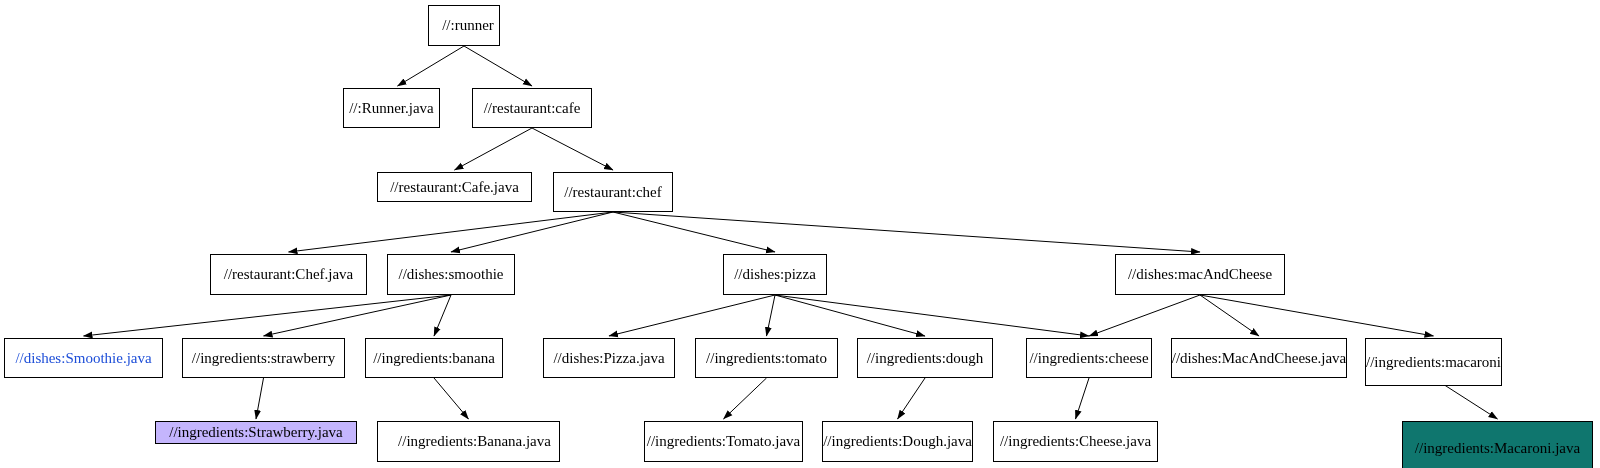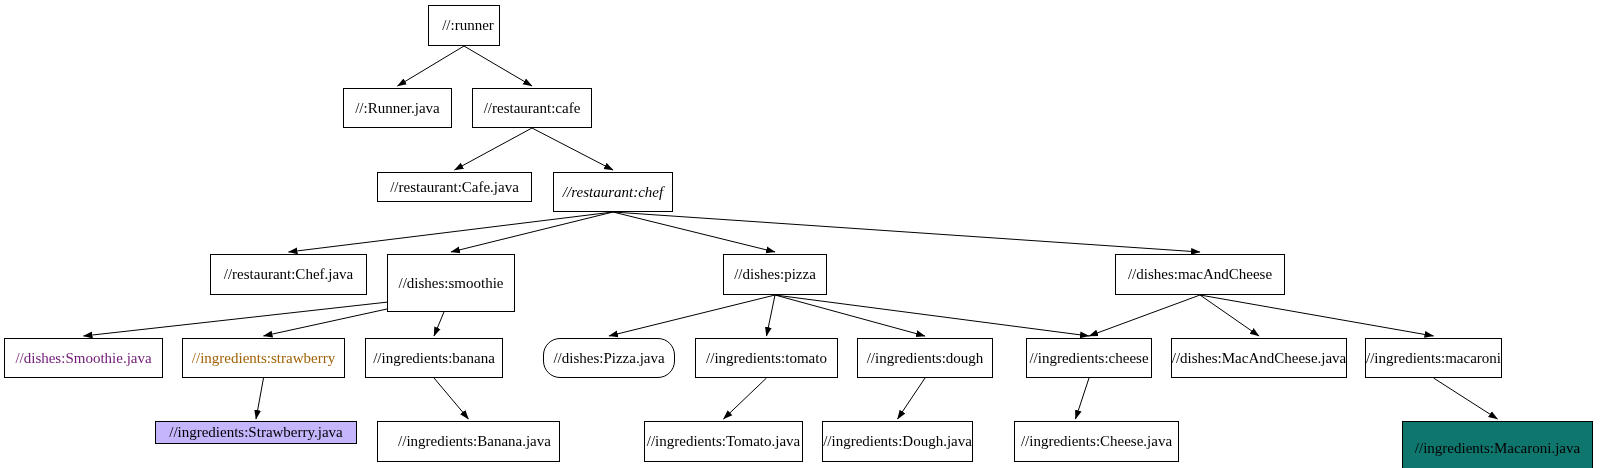--- a/index.html
+++ b/index.html
@@ -74,83 +74,83 @@
         <line x1="1200" y1="295" x2="1089" y2="336" stroke="#000000" marker-end="url(#arrowhead)"></line>
         <line x1="1200" y1="295" x2="1259" y2="336" stroke="#000000" marker-end="url(#arrowhead)"></line>
         <line x1="1200" y1="295" x2="1433.5" y2="336" stroke="#000000" marker-end="url(#arrowhead)"></line>
         <line x1="1433.5" y1="378" x2="1497.5" y2="419" stroke="#000000" marker-end="url(#arrowhead)"></line>
       </g>
   </svg>
   <div>
       <div class="node" style="left: 428px; top: 5px; width: 72px; height: 41px; border-color: rgb(0, 0, 0); background: rgb(255, 255, 255); color: rgb(0, 0, 0); padding-left: 8px;">
         <span>//:runner</span>
       </div>
-      <div class="node" style="left: 343px; top: 88px; width: 109px; height: 40px; border-color: rgb(0, 0, 0); background: rgb(255, 255, 255); color: rgb(0, 0, 0);">
+      <div class="node" style="left: 343px; top: 88px; width: 97px; height: 40px; border-color: rgb(0, 0, 0); background: rgb(255, 255, 255); color: rgb(0, 0, 0);">
         <span>//:Runner.java</span>
       </div>
       <div class="node" style="left: 472px; top: 88px; width: 120px; height: 40px; border-color: rgb(0, 0, 0); background: rgb(255, 255, 255); color: rgb(0, 0, 0);">
         <span>//restaurant:cafe</span>
       </div>
       <div class="node" style="left: 377px; top: 172px; width: 155px; height: 30px; border-color: rgb(0, 0, 0); background: rgb(255, 255, 255); color: rgb(0, 0, 0);">
         <span>//restaurant:Cafe.java</span>
       </div>
-      <div class="node" style="left: 553px; top: 172px; width: 120px; height: 40px; border-color: rgb(0, 0, 0); background: rgb(255, 255, 255); color: rgb(0, 0, 0); font-style: italic;">
+      <div class="node" style="left: 553px; top: 172px; width: 120px; height: 40px; border-color: rgb(0, 0, 0); background: rgb(255, 255, 255); color: rgb(0, 0, 0);">
         <span>//restaurant:chef</span>
       </div>
       <div class="node" style="left: 210px; top: 254px; width: 157px; height: 41px; border-color: rgb(0, 0, 0); background: rgb(255, 255, 255); color: rgb(0, 0, 0);">
         <span>//restaurant:Chef.java</span>
       </div>
-      <div class="node" style="left: 387px; top: 254px; width: 128px; height: 58px; border-color: rgb(0, 0, 0); background: rgb(255, 255, 255); color: rgb(0, 0, 0);">
+      <div class="node" style="left: 387px; top: 254px; width: 128px; height: 41px; border-color: rgb(0, 0, 0); background: rgb(255, 255, 255); color: rgb(0, 0, 0);">
         <span>//dishes:smoothie</span>
       </div>
       <div class="node" style="left: 723px; top: 254px; width: 104px; height: 41px; border-color: rgb(0, 0, 0); background: rgb(255, 255, 255); color: rgb(0, 0, 0);">
         <span>//dishes:pizza</span>
       </div>
       <div class="node" style="left: 1115px; top: 254px; width: 170px; height: 41px; border-color: rgb(0, 0, 0); background: rgb(255, 255, 255); color: rgb(0, 0, 0);">
         <span>//dishes:macAndCheese</span>
       </div>
-      <div class="node" style="left: 4px; top: 338px; width: 159px; height: 40px; border-color: rgb(0, 0, 0); background: rgb(255, 255, 255); color: #701a75;">
+      <div class="node" style="left: 4px; top: 338px; width: 159px; height: 40px; border-color: rgb(0, 0, 0); background: rgb(255, 255, 255); color: #1d4ed8;">
         <span>//dishes:Smoothie.java</span>
       </div>
-      <div class="node" style="left: 182px; top: 338px; width: 163px; height: 40px; border-color: rgb(0, 0, 0); background: rgb(255, 255, 255); color: #a16207;">
+      <div class="node" style="left: 182px; top: 338px; width: 163px; height: 40px; border-color: rgb(0, 0, 0); background: rgb(255, 255, 255); color: #000000;">
         <span>//ingredients:strawberry</span>
       </div>
       <div class="node" style="left: 365px; top: 338px; width: 138px; height: 40px; border-color: rgb(0, 0, 0); background: rgb(255, 255, 255); color: rgb(0, 0, 0);">
         <span>//ingredients:banana</span>
       </div>
-      <div class="node" style="left: 543px; top: 338px; width: 132px; height: 40px; border-color: rgb(0, 0, 0); background: rgb(255, 255, 255); color: rgb(0, 0, 0); border-radius: 17px;">
+      <div class="node" style="left: 543px; top: 338px; width: 132px; height: 40px; border-color: rgb(0, 0, 0); background: rgb(255, 255, 255); color: rgb(0, 0, 0);">
         <span>//dishes:Pizza.java</span>
       </div>
       <div class="node" style="left: 695px; top: 338px; width: 143px; height: 40px; border-color: rgb(0, 0, 0); background: rgb(255, 255, 255); color: rgb(0, 0, 0);">
         <span>//ingredients:tomato</span>
       </div>
       <div class="node" style="left: 857px; top: 338px; width: 136px; height: 40px; border-color: rgb(0, 0, 0); background: rgb(255, 255, 255); color: rgb(0, 0, 0);">
         <span>//ingredients:dough</span>
       </div>
       <div class="node" style="left: 1026px; top: 338px; width: 126px; height: 40px; border-color: rgb(0, 0, 0); background: rgb(255, 255, 255); color: rgb(0, 0, 0);">
         <span>//ingredients:cheese</span>
       </div>
       <div class="node" style="left: 1171px; top: 338px; width: 176px; height: 40px; border-color: rgb(0, 0, 0); background: rgb(255, 255, 255); color: rgb(0, 0, 0);">
         <span>//dishes:MacAndCheese.java</span>
       </div>
-      <div class="node" style="left: 1365px; top: 338px; width: 137px; height: 40px; border-color: rgb(0, 0, 0); background: rgb(255, 255, 255); color: rgb(0, 0, 0);">
+      <div class="node" style="left: 1365px; top: 338px; width: 137px; height: 48px; border-color: rgb(0, 0, 0); background: rgb(255, 255, 255); color: rgb(0, 0, 0);">
         <span>//ingredients:macaroni</span>
       </div>
       <div class="node" style="left: 155px; top: 421px; width: 202px; height: 23px; border-color: rgb(0, 0, 0); background: #c4b5fd; color: rgb(0, 0, 0);">
         <span>//ingredients:Strawberry.java</span>
       </div>
       <div class="node" style="left: 377px; top: 421px; width: 183px; height: 41px; border-color: rgb(0, 0, 0); background: rgb(255, 255, 255); color: rgb(0, 0, 0); padding-left: 12px;">
         <span>//ingredients:Banana.java</span>
       </div>
       <div class="node" style="left: 644px; top: 421px; width: 159px; height: 41px; border-color: rgb(0, 0, 0); background: rgb(255, 255, 255); color: rgb(0, 0, 0);">
         <span>//ingredients:Tomato.java</span>
       </div>
       <div class="node" style="left: 822px; top: 421px; width: 151px; height: 41px; border-color: rgb(0, 0, 0); background: rgb(255, 255, 255); color: rgb(0, 0, 0);">
         <span>//ingredients:Dough.java</span>
       </div>
-      <div class="node" style="left: 1014px; top: 421px; width: 165px; height: 41px; border-color: rgb(0, 0, 0); background: rgb(255, 255, 255); color: rgb(0, 0, 0);">
+      <div class="node" style="left: 993px; top: 421px; width: 165px; height: 41px; border-color: rgb(0, 0, 0); background: rgb(255, 255, 255); color: rgb(0, 0, 0);">
         <span>//ingredients:Cheese.java</span>
       </div>
       <div class="node" style="left: 1402px; top: 421px; width: 191px; height: 55px; border-color: rgb(0, 0, 0); background: #0f766e; color: rgb(0, 0, 0);">
         <span>//ingredients:Macaroni.java</span>
       </div>
     </div>
 </div>
 
 </body></html>

